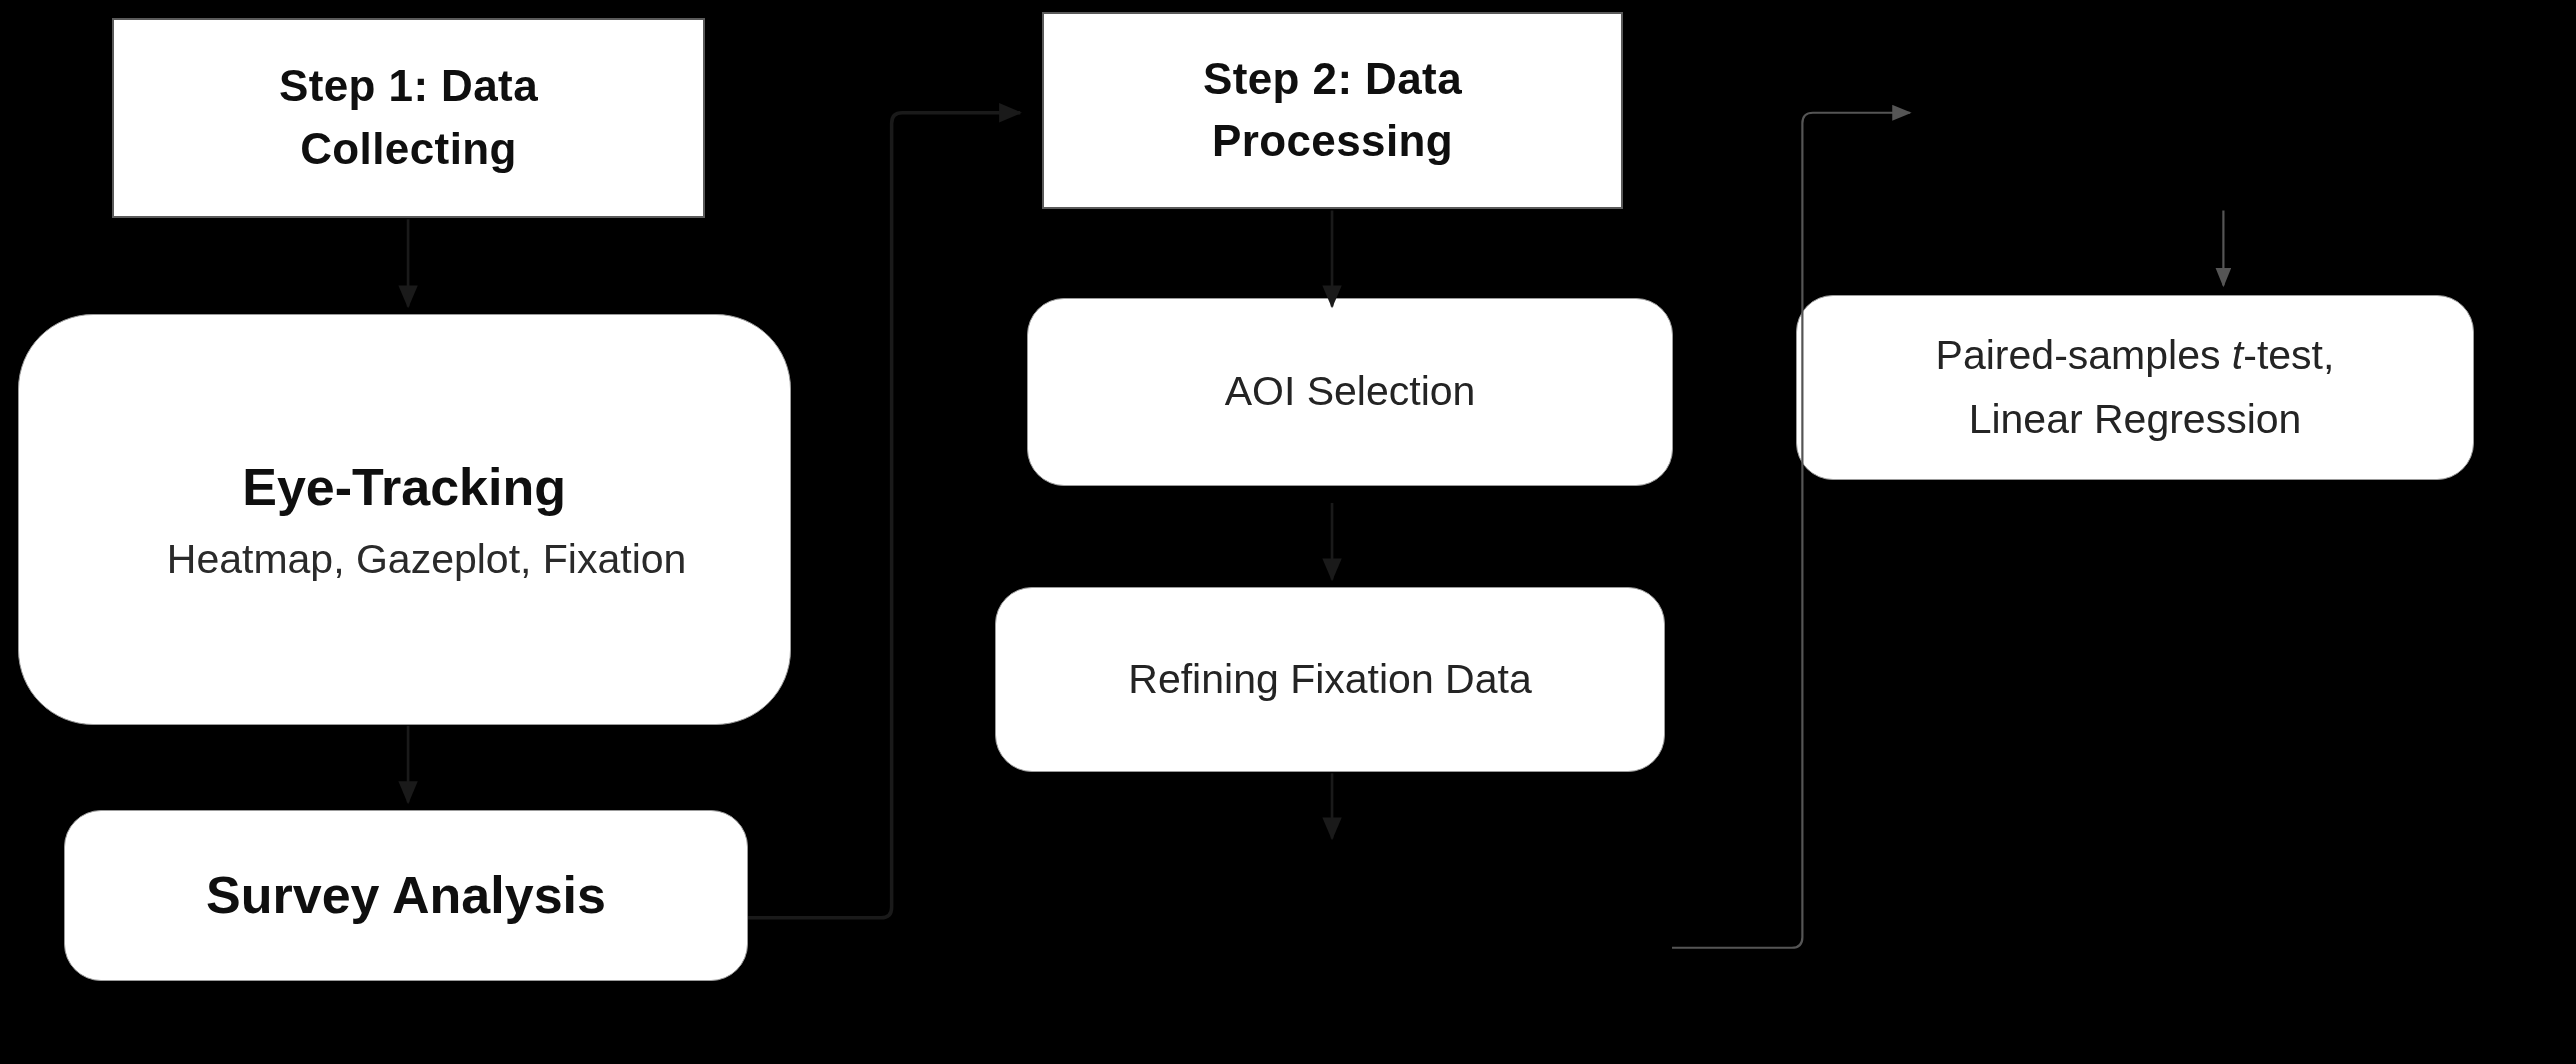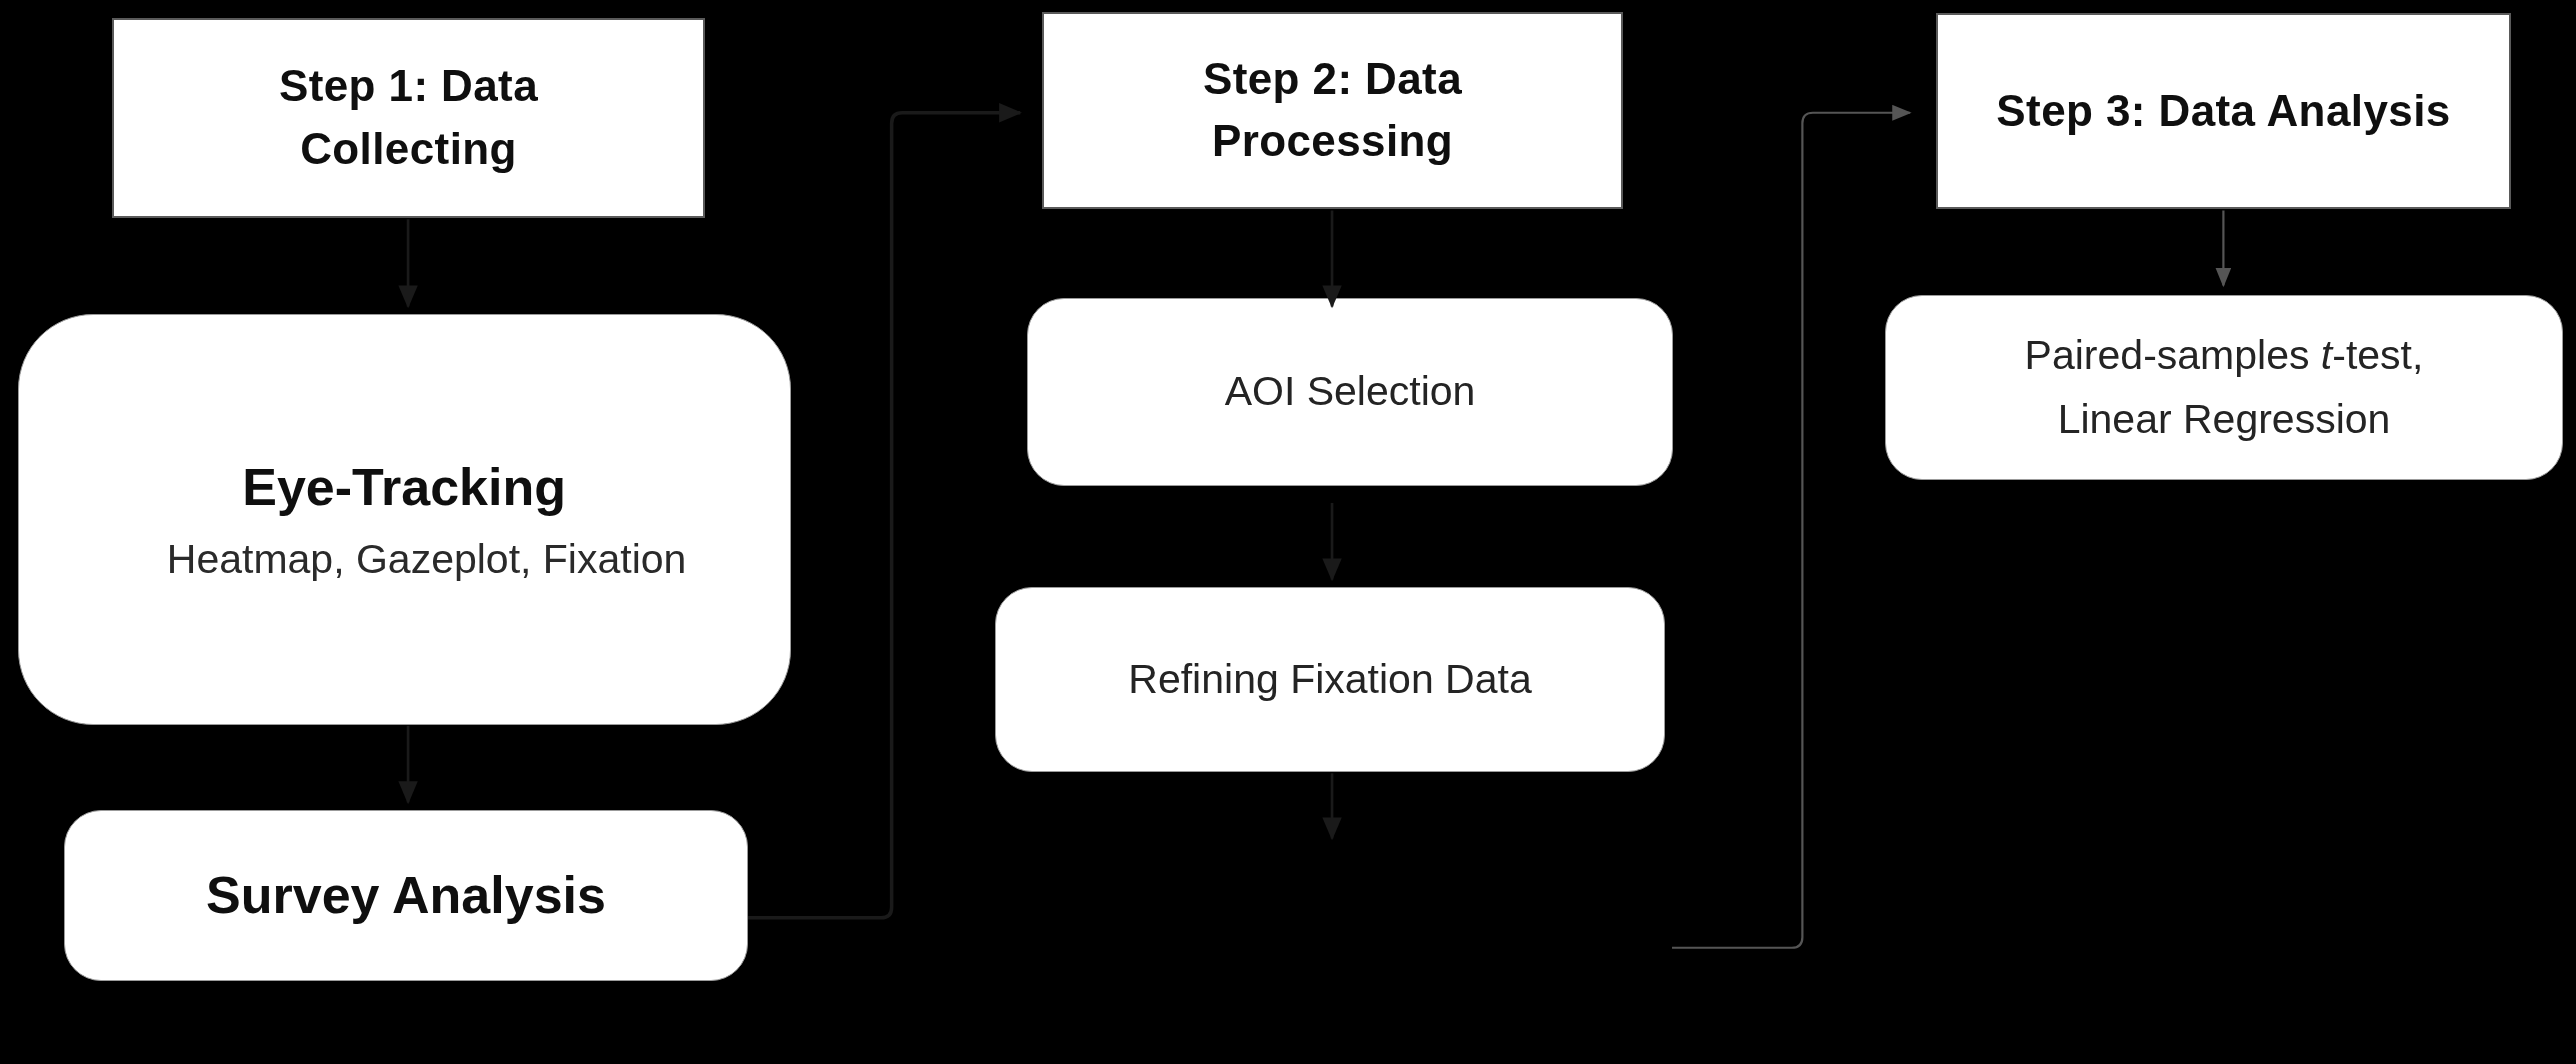--- a/index.html
+++ b/index.html
@@ -45,21 +45,21 @@
   #survey-box  { left: 64px;  top: 810px; width: 684px; height: 171px; border-radius: 37px; }
 
   
   #step2-box    { left: 1042px; top: 11.5px;  width: 581px; height: 197px; }
   #aoi-box      { left: 995px; top: 298px; width: 646px; height: 188px; border-radius: 37px; margin-left: 32px; }
   #refining-box { left: 995px; top: 587px; width: 670px; height: 185px; border-radius: 37px; }
   #coding-box   { left: 995px; top: 846px; width: 670px; height: 188px; border-radius: 37px; }
 
   
   #step3-box  { left: 1936px; top: 13.2px;  width: 575px; height: 196px; }
-  #paired-box { left: 1885px; top: 295px; width: 678px; height: 185px; border-radius: 37px; }
+  #paired-box { left: 1796px; top: 295px; width: 678px; height: 185px; border-radius: 37px; }
 
   svg.overlay {
     position: absolute;
     left: 0; top: 0;
     width: 2576px; height: 1064px;
     pointer-events: none;
   }
 </style>
 </head>
 <body>
@@ -87,23 +87,20 @@
 
   <div class="node round-box" id="aoi-box">
     <div>AOI Selection</div>
   </div>
 
   <div class="node round-box" id="refining-box">
     <div>Refining Fixation Data</div>
   </div>
 
 
-  <div class="node header-box" id="step3-box">
-    <div>Step 3: Data Analysis</div>
-  </div>
 
   <div class="node round-box" id="paired-box">
     <div><span>Paired-samples </span><span class="italic-t">t</span><span>-test,</span></div>
     <div>Linear Regression</div>
   </div>
 
   <svg class="overlay" viewBox="0 0 2924 1208" xmlns="http://www.w3.org/2000/svg">
     <defs>
       <marker id="head-black" markerUnits="userSpaceOnUse" markerWidth="30" markerHeight="26" refX="24" refY="11" orient="auto">
         <path d="M0,0 L26,11 L0,22 z" fill="#1a1a1a"></path>

